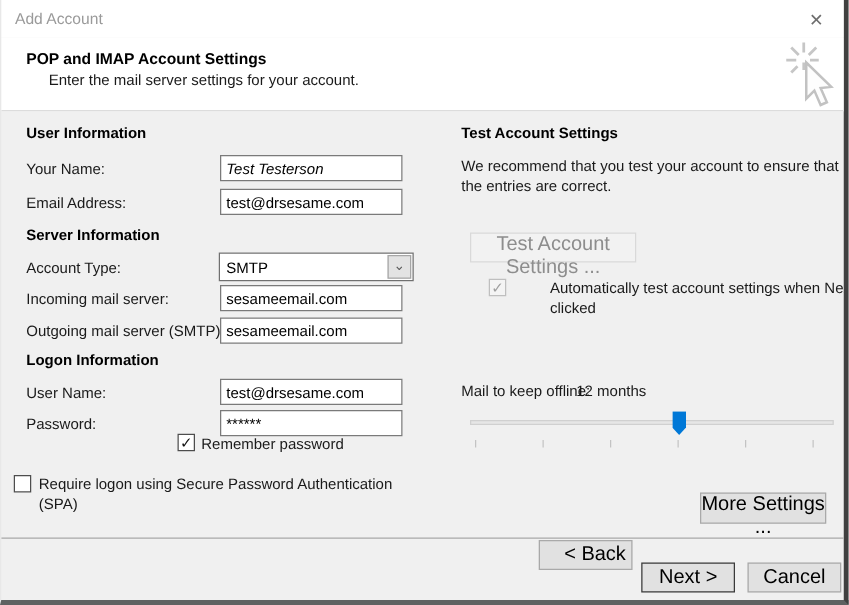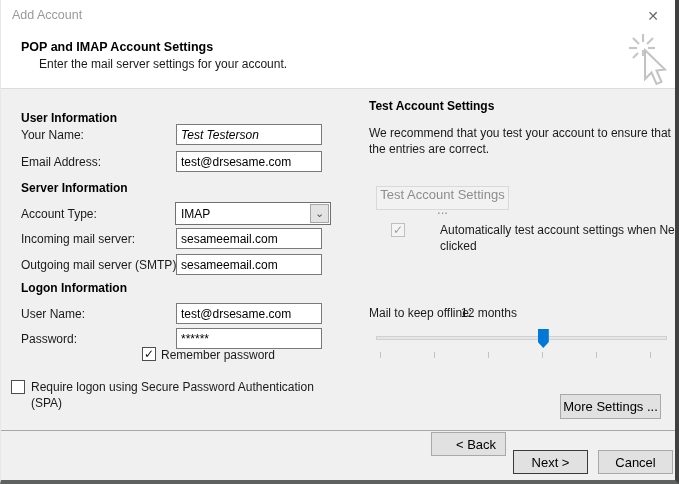--- a/index.html
+++ b/index.html
@@ -25,21 +25,21 @@
   .combo { position:absolute; height:23px; border:1px solid #707070; background:#fff; }
   .combo .combo-val { position:absolute; left:5px; top:4px; color:#000; }
   .combo .combo-btn { position:absolute; right:1px; top:1px; width:19px; height:19px;
     background:#e3e3e3; border:1px solid #a6a6a6; text-align:center; color:#555;
     font-size:11px; line-height:17px; }
   .cb { position:absolute; width:14px; height:14px; background:#fff; border:1px solid #4d4d4d;
     text-align:center; line-height:13px; font-size:12px; color:#111; }
   .cb.disabled { border-color:#bfbfbf; background:#f4f4f4; color:#9f9f9f; }
   .cb-label { position:absolute; color:#1a1a1a; }
   .btn { position:absolute; background:#e1e1e1; border:1px solid #a9a9a9; color:#000;
-    font-family:inherit; font-size:13px; text-align:center; }
+    font-family:inherit; font-size:16px; text-align:center; }
   .btn.default { border:1px solid #3a3a3a; }
   .btn.disabled { background:#f2f2f2; border-color:#d9d9d9; color:#8d8d8d; }
   .para { position:absolute; line-height:16px; color:#1a1a1a; }
   .slider-track { position:absolute; left:375px; top:336px; width:291px; height:4px;
     background:#e6e6e6; border:1px solid #d0d0d0; }
   .slider-thumb { position:absolute; top:329px; width:11px; height:19px; background:#0078d7;
     clip-path: polygon(0 0, 100% 0, 100% 68%, 50% 100%, 0 68%); }
   .ticks { position:absolute; left:375px; top:352px; width:291px; height:8px; }
   .tick { position:absolute; top:0; width:1px; height:6px; background:#c3c3c3; }
   .footer-divider { position:absolute; left:0; top:430px; width:100%; height:1px; background:#a8a8a8; }
@@ -53,33 +53,33 @@
   <div class="titlebar">
     <span class="title">Add Account</span>
     <span class="close-btn">✕</span>
   </div>
 
   <div class="header">
     <div class="h-title">POP and IMAP Account Settings</div>
     <div class="h-sub">Enter the mail server settings for your account.</div>
   </div>
 
-  <div class="sect" style="left:20px; top:111px;">User Information</div>
+  <div class="sect" style="left:20px; top:99px;">User Information</div>
 
   <div class="lbl" style="left:20px; top:128px;">Your Name:</div>
   <input class="tinput" style="left: 175px; top: 124px; width: 146px; font-style: italic;" value="Test Testerson">
 
   <div class="lbl" style="left:20px; top:155px;">Email Address:</div>
   <input class="tinput" style="left: 175px; top: 151px; width: 146px;" value="test@drsesame.com">
 
   <div class="sect" style="left:20px; top:181px;">Server Information</div>
 
   <div class="lbl" style="left:20px; top:207px;">Account Type:</div>
   <div class="combo" style="left:174px; top:202px; width:156px;">
-    <span class="combo-val">IMAP</span>
+    <span class="combo-val">SMTP</span>
     <span class="combo-btn">⌄</span>
   </div>
 
   <div class="lbl" style="left:20px; top:232px;">Incoming mail server:</div>
   <input class="tinput" style="left: 175px; top: 228px; width: 146px;" value="sesameemail.com">
 
   <div class="lbl" style="left:20px; top:258px;">Outgoing mail server (SMTP):</div>
   <input class="tinput" style="left: 175px; top: 254px; width: 146px;" value="sesameemail.com">
 
   <div class="sect" style="left:20px; top:281px;">Logon Information</div>

